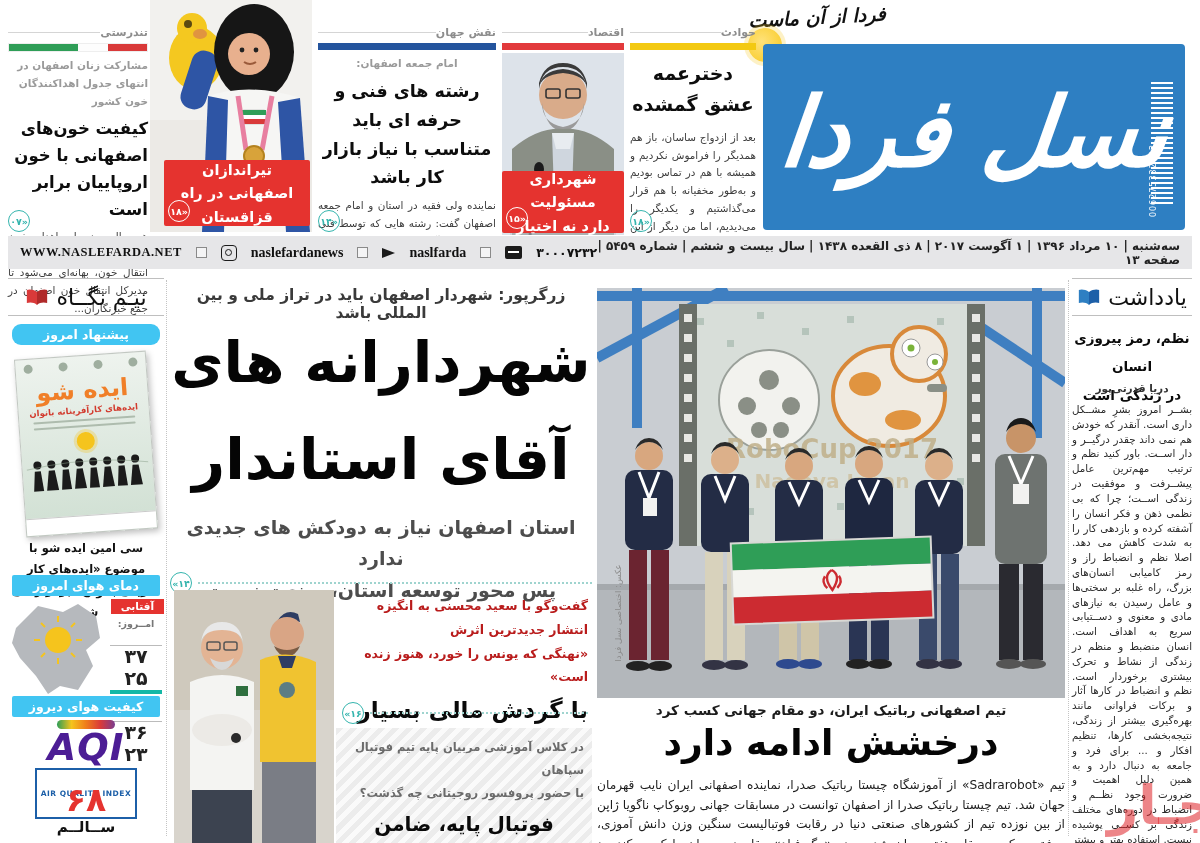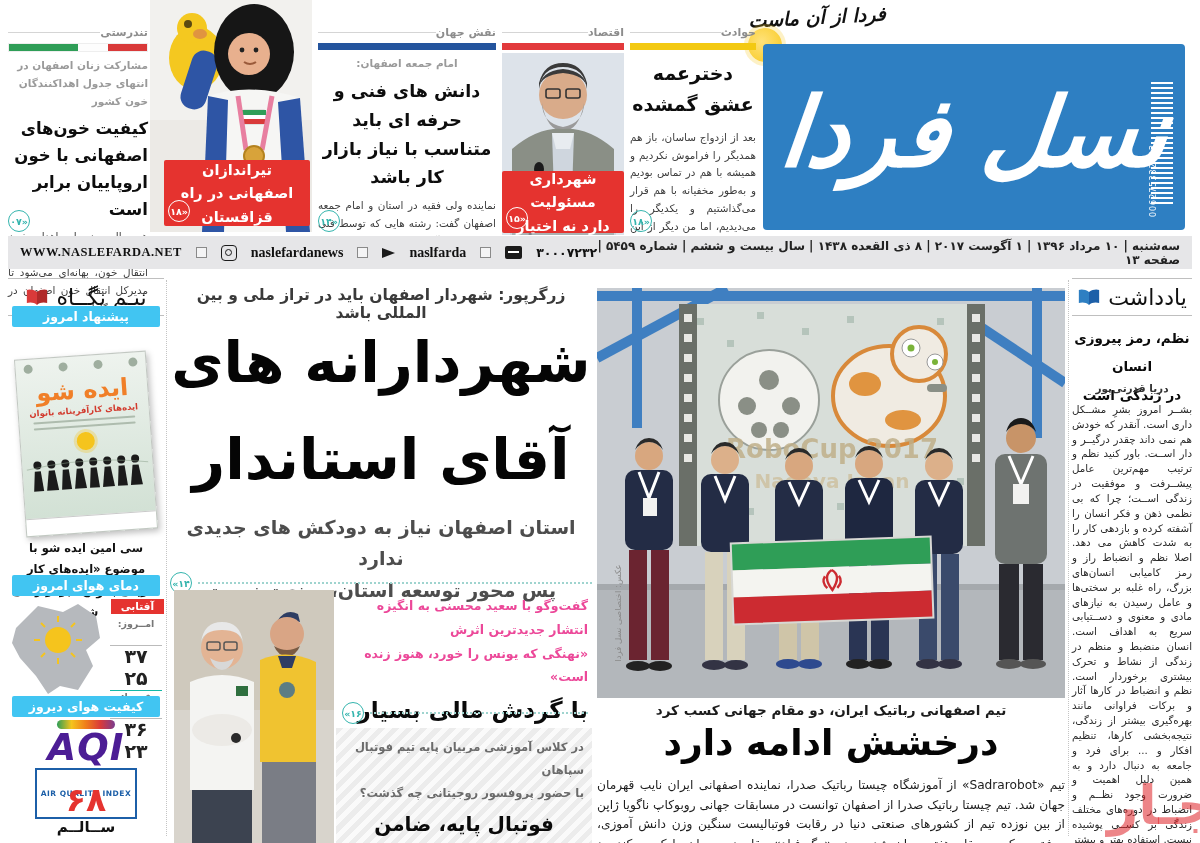--- a/index.html
+++ b/index.html
@@ -100,21 +100,21 @@
   
   .centercol{left:170px;top:278px;width:422px;height:565px;}
   .lead-kick{position:absolute;left:0;right:0;top:8px;text-align:center;font-size:15.5px;font-weight:700;color:#3a3a3a;}
   .lead-h{position:absolute;left:0;right:0;top:36px;text-align:center;font-size:57px;font-weight:700;color:#050505;
           line-height:97px;letter-spacing:-1px;}
   .lead-sub{position:absolute;left:0;right:0;top:234px;text-align:center;font-size:19px;font-weight:700;color:#4d4d4d;line-height:1.65;}
   .divider{position:absolute;display:flex;direction:ltr;align-items:center;gap:6px;}
   .divider .dots{flex:1;border-bottom:2px dotted #9fd4cf;}
   .bookphoto{position:absolute;left:4px;top:312px;width:160px;height:253px;overflow:hidden;}
   .booktext{position:absolute;left:172px;top:316px;width:246px;text-align:right;}
-  .bk-kick{font-size:12.5px;font-weight:700;color:#ec4899;line-height:1.9;}
+  .bk-kick{font-size:12.5px;font-weight:700;color:#b91c1c;line-height:1.9;}
   .bk-head{font-size:23px;font-weight:700;color:#0a0a0a;line-height:1.5;margin-top:4px;}
   .football{position:absolute;left:166px;top:450px;width:256px;height:115px;
             background:repeating-linear-gradient(135deg,#ececec 0 5px,#fafafa 5px 10px);padding-top:8px;box-sizing:border-box;}
   .fb-kick{font-size:11.5px;font-weight:700;color:#6b6b6b;line-height:2;text-align:right;padding:0 8px;}
   .fb-head{font-size:20px;font-weight:700;color:#0a0a0a;line-height:1.55;text-align:center;margin-top:4px;}
 
   
   .robocol{left:597px;top:278px;width:468px;height:565px;}
   .robophoto{position:absolute;left:0;top:10px;width:468px;height:410px;overflow:hidden;}
   .photocredit{position:absolute;left:-34px;bottom:80px;font-size:8.5px;color:#8a8a8a;
@@ -189,21 +189,21 @@
     </div>
   </div>
 
   <div class="abs tbox" style="left:318px;width:178px;">
     <div class="sec-row">
       <span class="sec-label">نقش جهان</span>
       <span class="sec-rule"></span>
     </div>
     <div class="stripe blue"></div>
     <div class="kick-sm" style="text-align:center;">امام جمعه اصفهان:</div>
-    <div class="head-md center" style="font-size:17.5px;">دانش های فنی و حرفه ای باید متناسب با نیاز بازار کار باشد</div>
+    <div class="head-md center" style="font-size:17.5px;">رشته های فنی و حرفه ای باید متناسب با نیاز بازار کار باشد</div>
     <div class="body-sm">نماینده ولی فقیه در استان و امام جمعه اصفهان گفت: رشته هایی که توسط فنی و حرفه ای آموزش داده می شود باید متناسب با نیاز بازار کار باشد...</div>
     <span class="pcirc" style="position:absolute;left:0;bottom:0;">«۱۴</span>
   </div>
 
   <div class="abs tbox" style="left:502px;width:122px;">
     <div class="sec-row">
       <span class="sec-label">اقتصاد</span>
       <span class="sec-rule"></span>
     </div>
     <div class="stripe red"></div>
@@ -264,21 +264,21 @@
   <div class="abs vrule" style="left:1068px;"></div>
 
   <aside class="abs sidebar">
     <div class="colhead" style="top:0;">
       <span class="lbl">نیـم نگــاه</span>
       <svg class="bookicon" viewBox="0 0 26 20">
         <path d="M13 4 C9 1,4 1,2 2 L2 16 C5 15,10 15,13 18 Z" fill="#d93a3a"></path>
         <path d="M13 4 C17 1,22 1,24 2 L24 16 C21 15,16 15,13 18 Z" fill="#b02a2a"></path>
       </svg>
     </div>
-    <div class="cyanbar" style="top:28px;">پیشنهاد امروز</div>
+    <div class="cyanbar" style="top:46px;border-radius:9px;">پیشنهاد امروز</div>
 
     <div class="poster">
       <div class="logos">
           <i></i>
           <i></i>
           <i></i>
           <i></i>
         </div>
       <div class="poster-title">ایده شو</div>
       <div class="poster-sub">ایده‌های کارآفرینانه بانوان</div>
@@ -341,21 +341,21 @@
             <line x1="63" y1="55" x2="67" y2="59"></line>
           <line x1="63" y1="29" x2="67" y2="25"></line>
             <line x1="37" y1="55" x2="33" y2="59"></line>
         </g>
       </svg>
     </div>
     <div class="wx-cond">آفتابی</div>
     <div class="wx-col">
       <div class="wx-lab">امــروز:</div>
       <div class="wx-num">۳۷</div>
-      <div class="wx-num" style="border-bottom:1px solid #14b8a6;">۲۵</div>
+      <div class="wx-num" style="border-bottom:4px solid #14b8a6;">۲۵</div>
       <div class="wx-lab">فــردا:</div>
       <div class="wx-num">۳۶</div>
       <div class="wx-num">۲۳</div>
     </div>
 
     <div class="cyanbar" style="top:418px;">کیفیت هوای دیروز</div>
     <div class="aqi-wrap">
       <div class="aqi-arc"></div>
       <div class="aqi-txt">AQI</div>
       <div class="aqi-box">AIR QUALITY INDEX</div>

